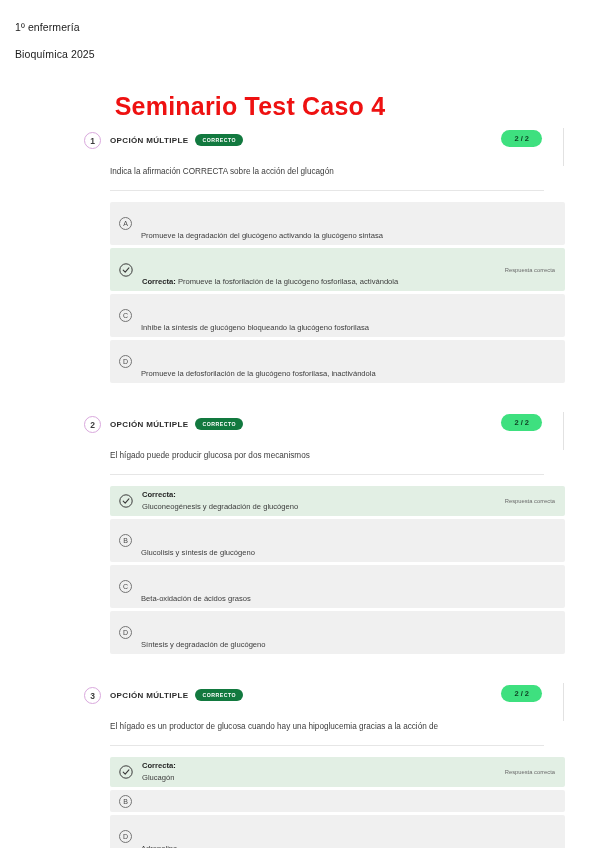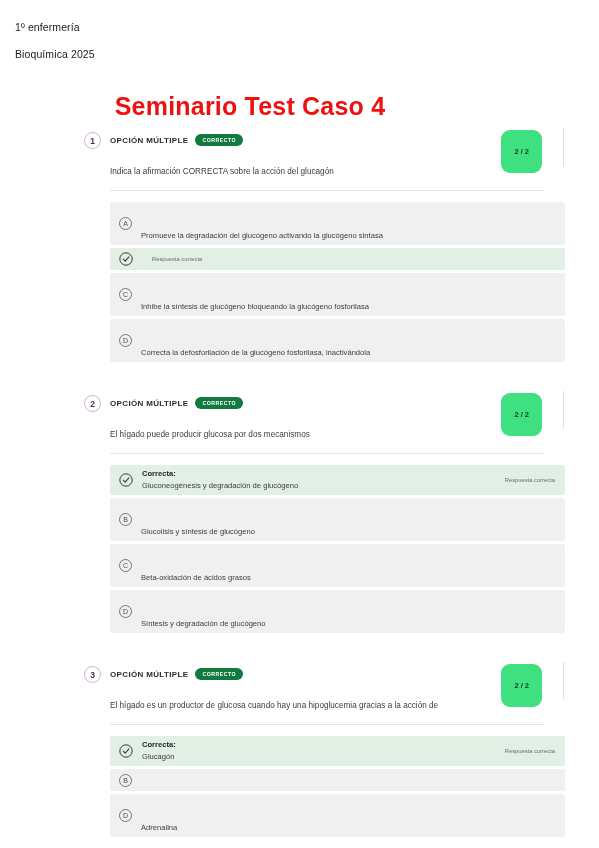--- a/index.html
+++ b/index.html
@@ -114,21 +114,21 @@
   }
 
   .score-badge {
     position: absolute;
     right: 23px;
     top: 2px;
     background: #3ee07f;
     color: #0d3d22;
     font-size: 7.5px;
     font-weight: bold;
-    padding: 17px 13px;
+    padding: 4px 13px;
     border-radius: 9px;
     line-height: 9px;
   }
 
   .rail {
     position: absolute;
     right: 1px;
     top: 0px;
     width: 1px;
     height: 38px;
@@ -263,32 +263,35 @@
               <div class="opt-text">Promueve la degradación del glucógeno activando la glucógeno sintasa</div>
             </div>
           </div>
           <div class="option correct">
             <span class="opt-check">
               <svg width="14" height="14" viewBox="0 0 14 14">
                 <circle cx="7" cy="7" r="6.2" fill="none" stroke="#3a3a3a" stroke-width="1"></circle>
                 <path d="M4.2 7.1 L6.2 9.1 L9.9 4.8" fill="none" stroke="#3a3a3a" stroke-width="1.1" stroke-linecap="round" stroke-linejoin="round"></path>
               </svg>
             </span>
+            <div class="opt-body">
+              <div class="opt-text"><span class="lead">Correcta:</span> <span>Promueve la fosforilación de la glucógeno fosforilasa, activándola</span></div>
+            </div>
             <div class="opt-note">Respuesta correcta</div>
           </div>
           <div class="option">
             <span class="opt-circle">C</span>
             <div class="opt-body">
               <div class="opt-text">Inhibe la síntesis de glucógeno bloqueando la glucógeno fosforilasa</div>
             </div>
           </div>
           <div class="option">
             <span class="opt-circle">D</span>
             <div class="opt-body">
-              <div class="opt-text">Correcta la defosforilación de la glucógeno fosforilasa, inactivándola</div>
+              <div class="opt-text">Promueve la defosforilación de la glucógeno fosforilasa, inactivándola</div>
             </div>
           </div>
         </div>
         <div class="spacer-12"></div>
       </div>
       <div class="question-block">
         <div class="q-head">
           <div class="q-num">2</div>
           <span class="q-type">OPCIÓN MÚLTIPLE</span>
           <span class="badge-correcto">CORRECTO</span>

